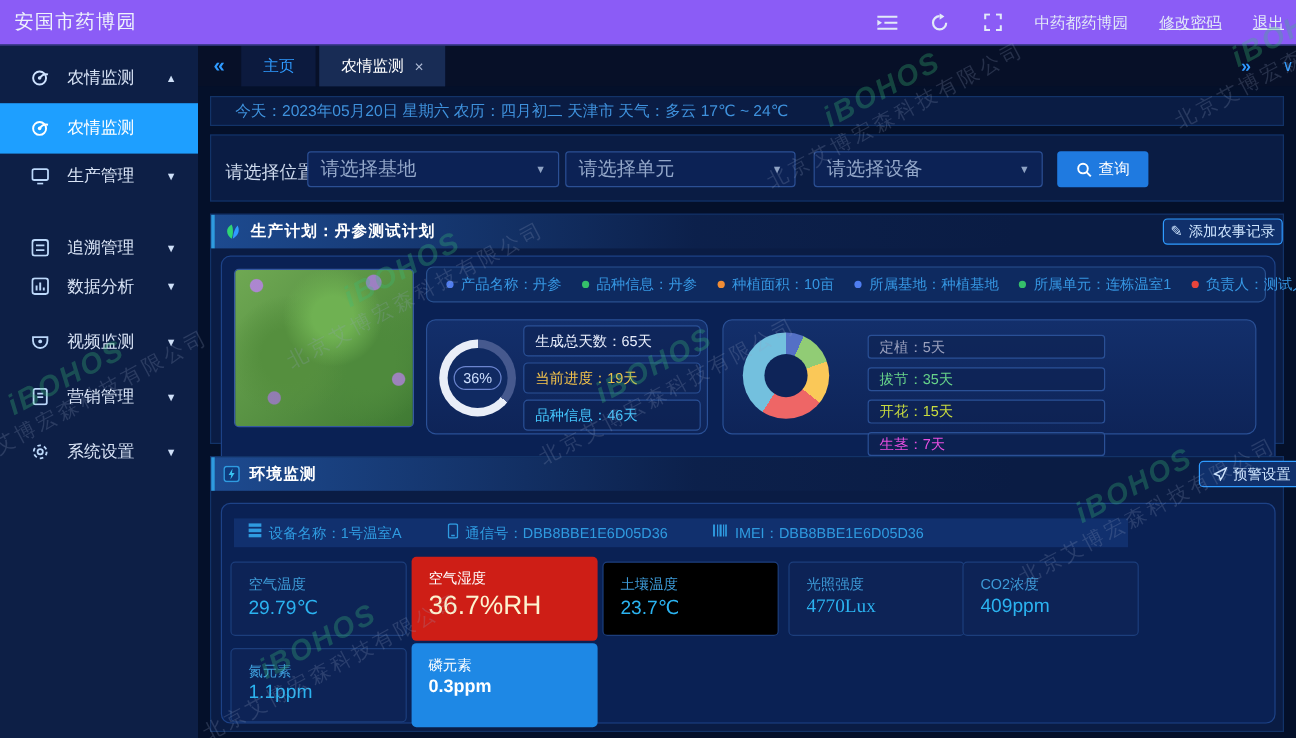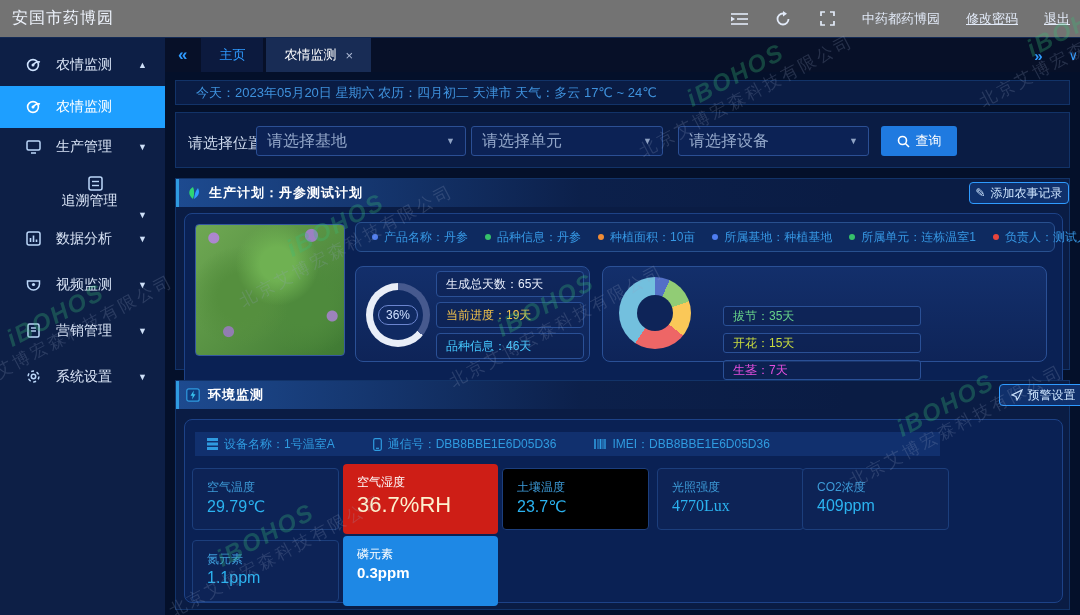--- a/index.html
+++ b/index.html
@@ -4,21 +4,21 @@
 <style>
   * { margin:0; padding:0; box-sizing:border-box; }
   html,body { width:1080px; height:615px; overflow:hidden; }
   body {
     font-family:"Liberation Sans","DejaVu Sans",sans-serif;
     background:#04102a; color:#dfe8f8; position:relative;
   }
   .abs { position:absolute; }
 
   
-  #top-header { left:0; top:0; width:1080px; height:38px; background:#737373;
+  #top-header { left:0; top:0; width:1080px; height:38px; background:#8b5cf6;
     display:flex; align-items:center; border-bottom:1px solid #132a55; z-index:5; }
   #app-title { font-size:16px; color:#eef3fc; padding-left:12px; letter-spacing:1px; }
   #header-right { margin-left:auto; display:flex; align-items:center; gap:26px; padding-right:10px; }
   .hdr-icon { width:18px; height:18px; display:inline-flex; align-items:center; justify-content:center; cursor:pointer; }
   .hdr-link { font-size:13px; color:#e2eaf8; cursor:pointer; white-space:nowrap; }
   .hdr-link.underline { text-decoration:underline; }
 
   
   #sidebar { left:0; top:38px; width:165px; height:577px; background:#0d1f46; z-index:4; }
   .side-row { position:absolute; left:0; width:165px; height:42px; display:flex; align-items:center; cursor:pointer; }
@@ -105,21 +105,21 @@
   .legend-box span { font-size:12px; padding-left:9px; white-space:nowrap; }
   #leg-0 { top:12px; } #leg-1 { top:39px; } #leg-2 { top:66px; } #leg-3 { top:93px; }
 
   
   #env-panel { top:380px; height:230px; }
   #env-alert-btn { left:820px; width:88px; }
   #env-body { position:absolute; left:8px; top:38px; width:879px; height:184px;
     background:#0a2154; border:1px solid #1d4287; border-radius:8px; }
   #device-bar { position:absolute; left:10px; top:12px; width:745px; height:24px; background:#11306e;
     display:flex; align-items:center; gap:38px; padding-left:12px; }
-  .dev-item { display:flex; align-items:center; gap:6px; font-size:12px; color:#2f9be0; white-space:nowrap; }
+  .dev-item { display:flex; gap:6px; font-size:12px; color:#2f9be0; white-space:nowrap; }
   .sensor-card { position:absolute; border-radius:4px; border:1px solid #1c3e7c; }
   .sensor-card .sl { position:absolute; left:14px; top:10px; font-size:12px; }
   .sensor-card .svv { position:absolute; left:14px; top:28px; font-size:16px; }
   #sc-0 { left:7px;  top:48px; width:147px; height:62px; }
   #sc-1 { left:158px; top:44px; width:155px; height:70px; border:none; }
   #sc-1 .svv { font-size:22px; }
   #sc-2 { left:317px; top:48px; width:147px; height:62px; }
   #sc-3 { left:472px; top:48px; width:147px; height:62px;font-family:Liberation Serif, serif; }
   #sc-4 { left:597px; top:48px; width:147px; height:62px;margin-left:20px; }
   #sc-5 { left:7px;  top:120px; width:147px; height:62px; }
@@ -197,21 +197,21 @@
   <div class="side-row" style="top:88px;">
     <span class="mi">
         <svg width="15" height="15" viewBox="0 0 15 15">
           <rect x="1" y="2" width="13" height="9" rx="1.5" fill="none" stroke="#bcd8fa" stroke-width="1.5"></rect>
           <line x1="5" y1="14" x2="10" y2="14" stroke="#bcd8fa" stroke-width="1.5"></line>
         </svg>
       </span>
     <span class="ml">生产管理</span>
     <span class="caret">▼</span>
   </div>
-  <div class="side-row" style="top:138px;flex-direction:column;">
+  <div class="side-row" style="top:148px;">
     <span class="mi">
         <svg width="15" height="15" viewBox="0 0 15 15">
           <rect x="1" y="1" width="13" height="13" rx="2" fill="none" stroke="#bcd8fa" stroke-width="1.5"></rect>
           <line x1="4" y1="5.5" x2="11" y2="5.5" stroke="#bcd8fa" stroke-width="1.4"></line>
           <line x1="4" y1="9.5" x2="11" y2="9.5" stroke="#bcd8fa" stroke-width="1.4"></line>
         </svg>
       </span>
     <span class="ml">追溯管理</span>
     <span class="caret">▼</span>
   </div>
@@ -355,20 +355,23 @@
           <span style="color: rgb(246, 197, 75);">当前进度：19天</span>
         </div>
       <div class="stat-box" id="stat-2">
           <span style="color: rgb(69, 200, 255);">品种信息：46天</span>
         </div>
     </div>
 
     <div id="stage-card">
       <div id="stages-donut" style="background: conic-gradient(rgb(84, 112, 198) 0deg, rgb(84, 112, 198) 24deg, rgb(145, 204, 117) 24deg, rgb(145, 204, 117) 71deg, rgb(250, 200, 88) 71deg, rgb(250, 200, 88) 129deg, rgb(238, 102, 102) 129deg, rgb(238, 102, 102) 213deg, rgb(115, 192, 222) 213deg, rgb(115, 192, 222) 360deg);"></div>
       <div id="stages-hole"></div>
+      <div class="legend-box" id="leg-0">
+          <span style="color: rgb(154, 160, 189);">定植：5天</span>
+        </div>
       <div class="legend-box" id="leg-1">
           <span style="color: rgb(103, 211, 138);">拔节：35天</span>
         </div>
       <div class="legend-box" id="leg-2">
           <span style="color: rgb(201, 220, 63);">开花：15天</span>
         </div>
       <div class="legend-box" id="leg-3">
           <span style="color: rgb(232, 79, 225);">生茎：7天</span>
         </div>
     </div>

